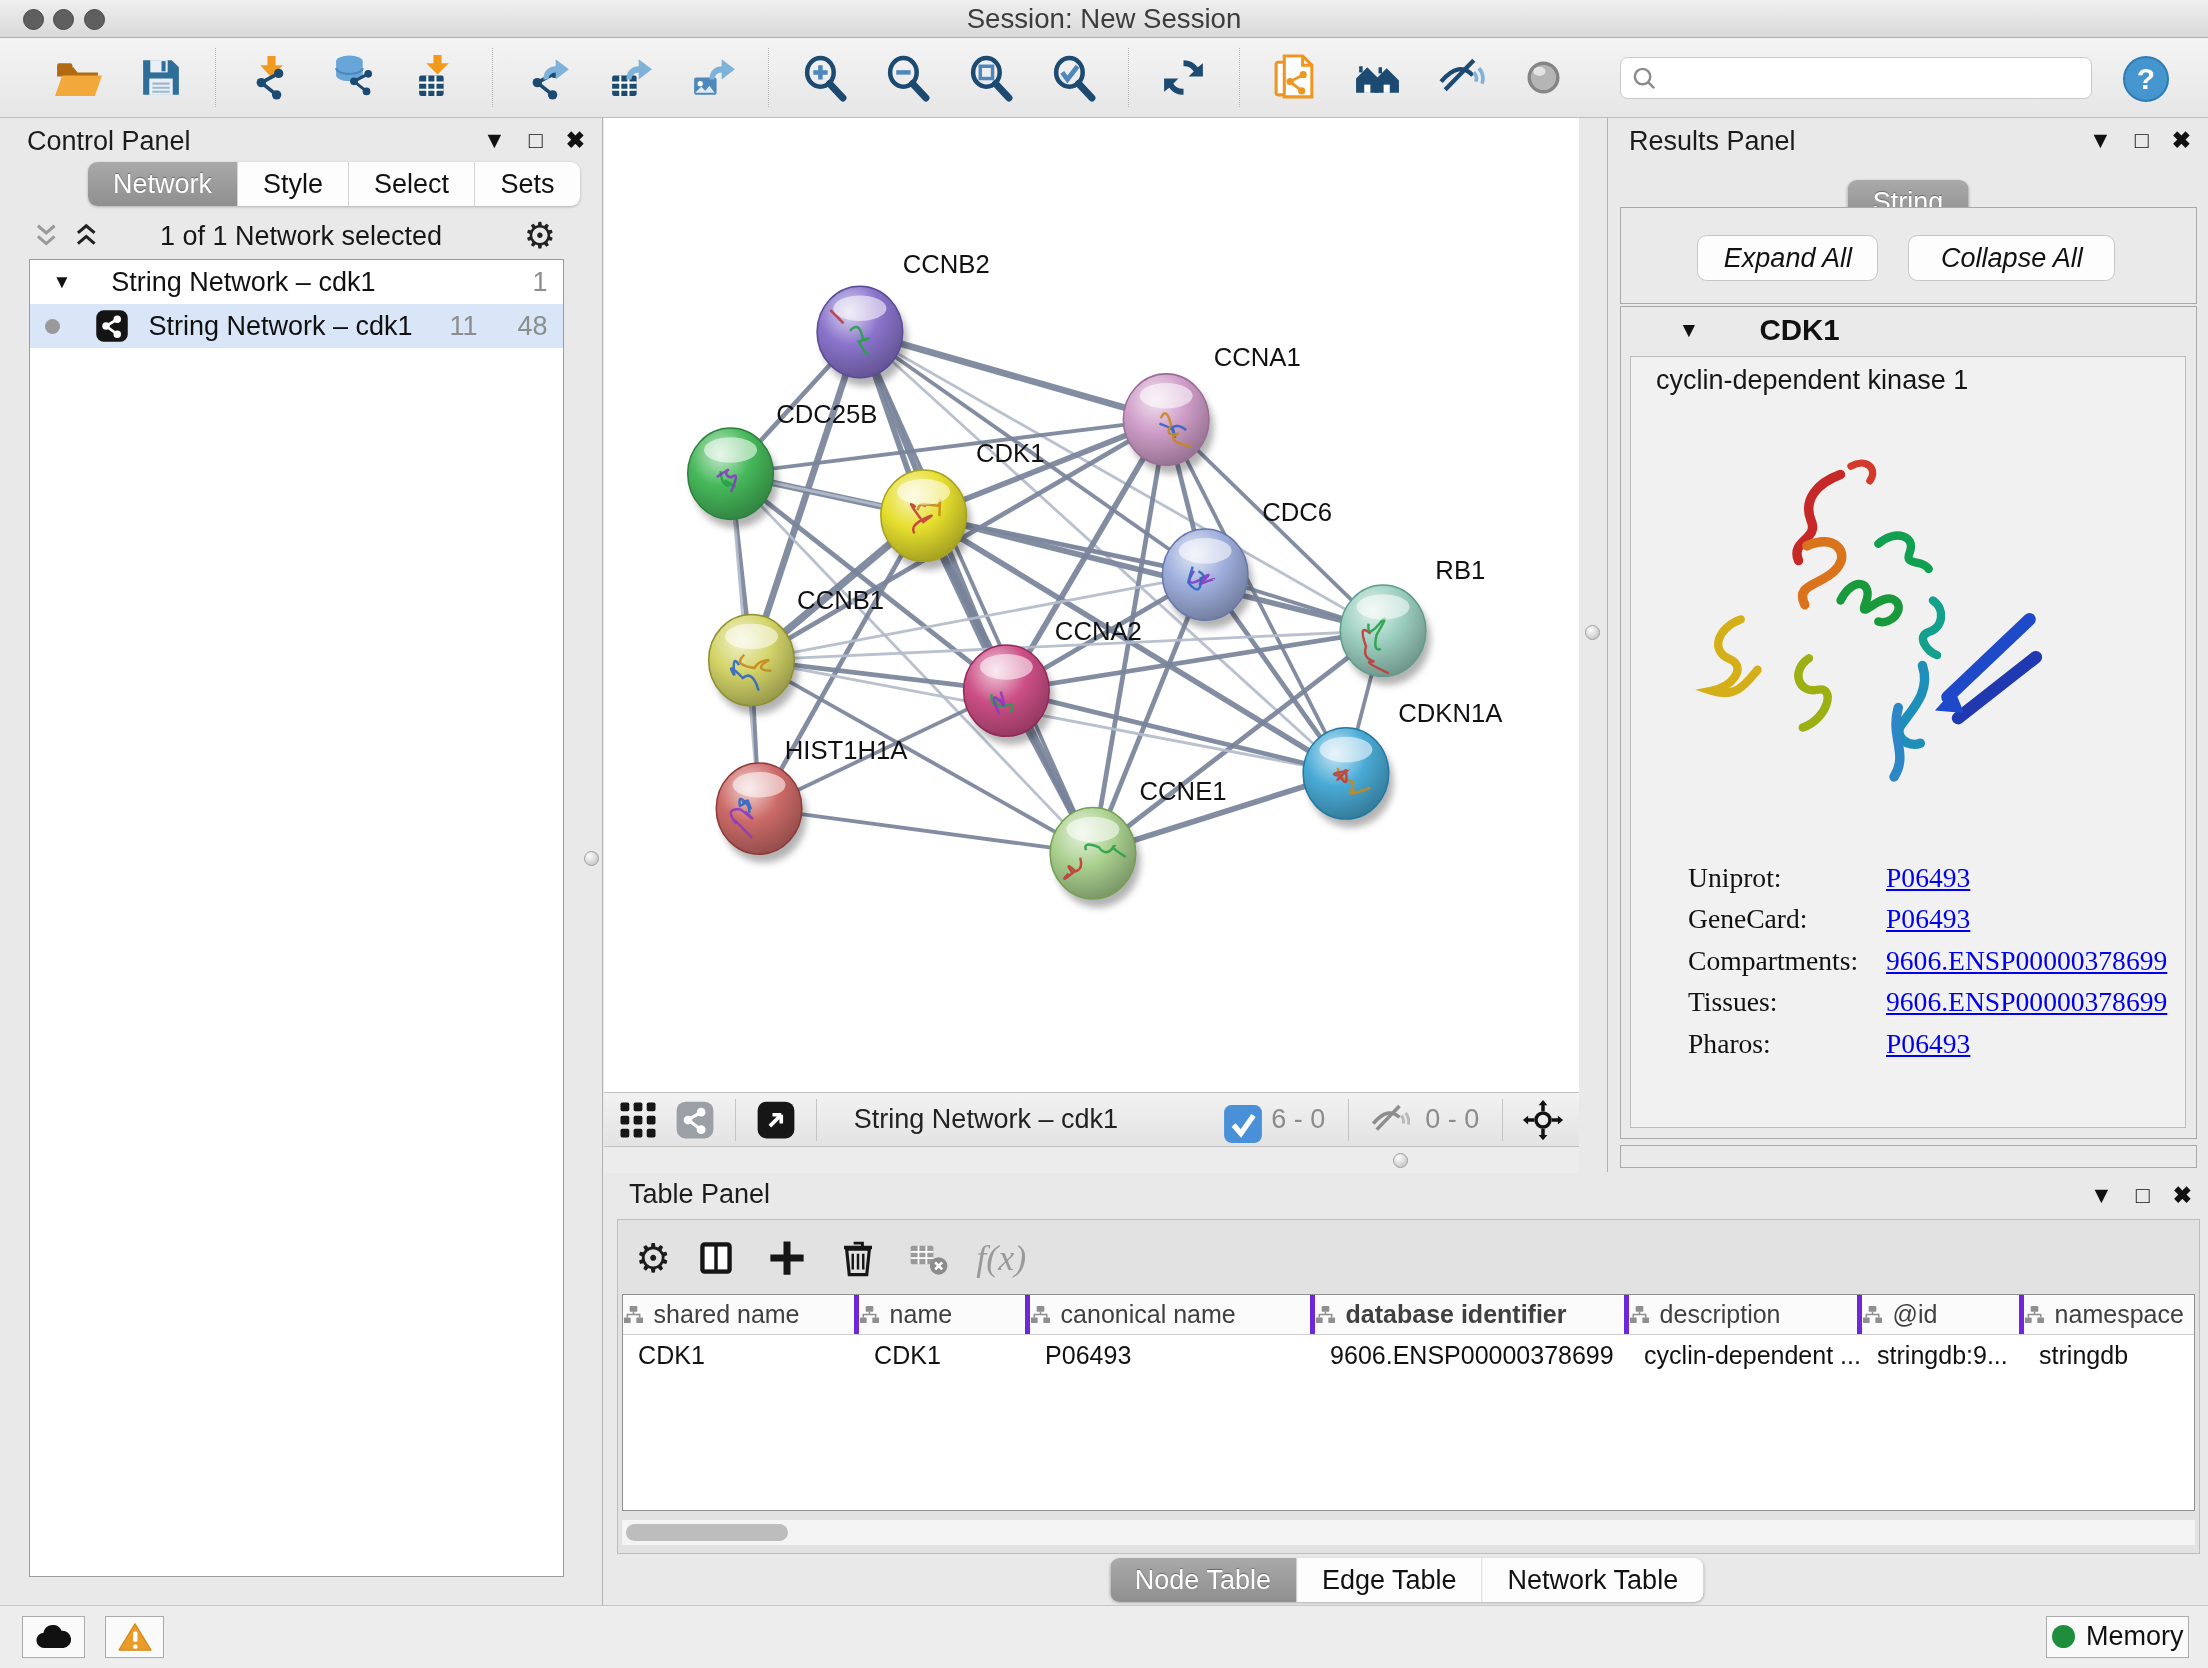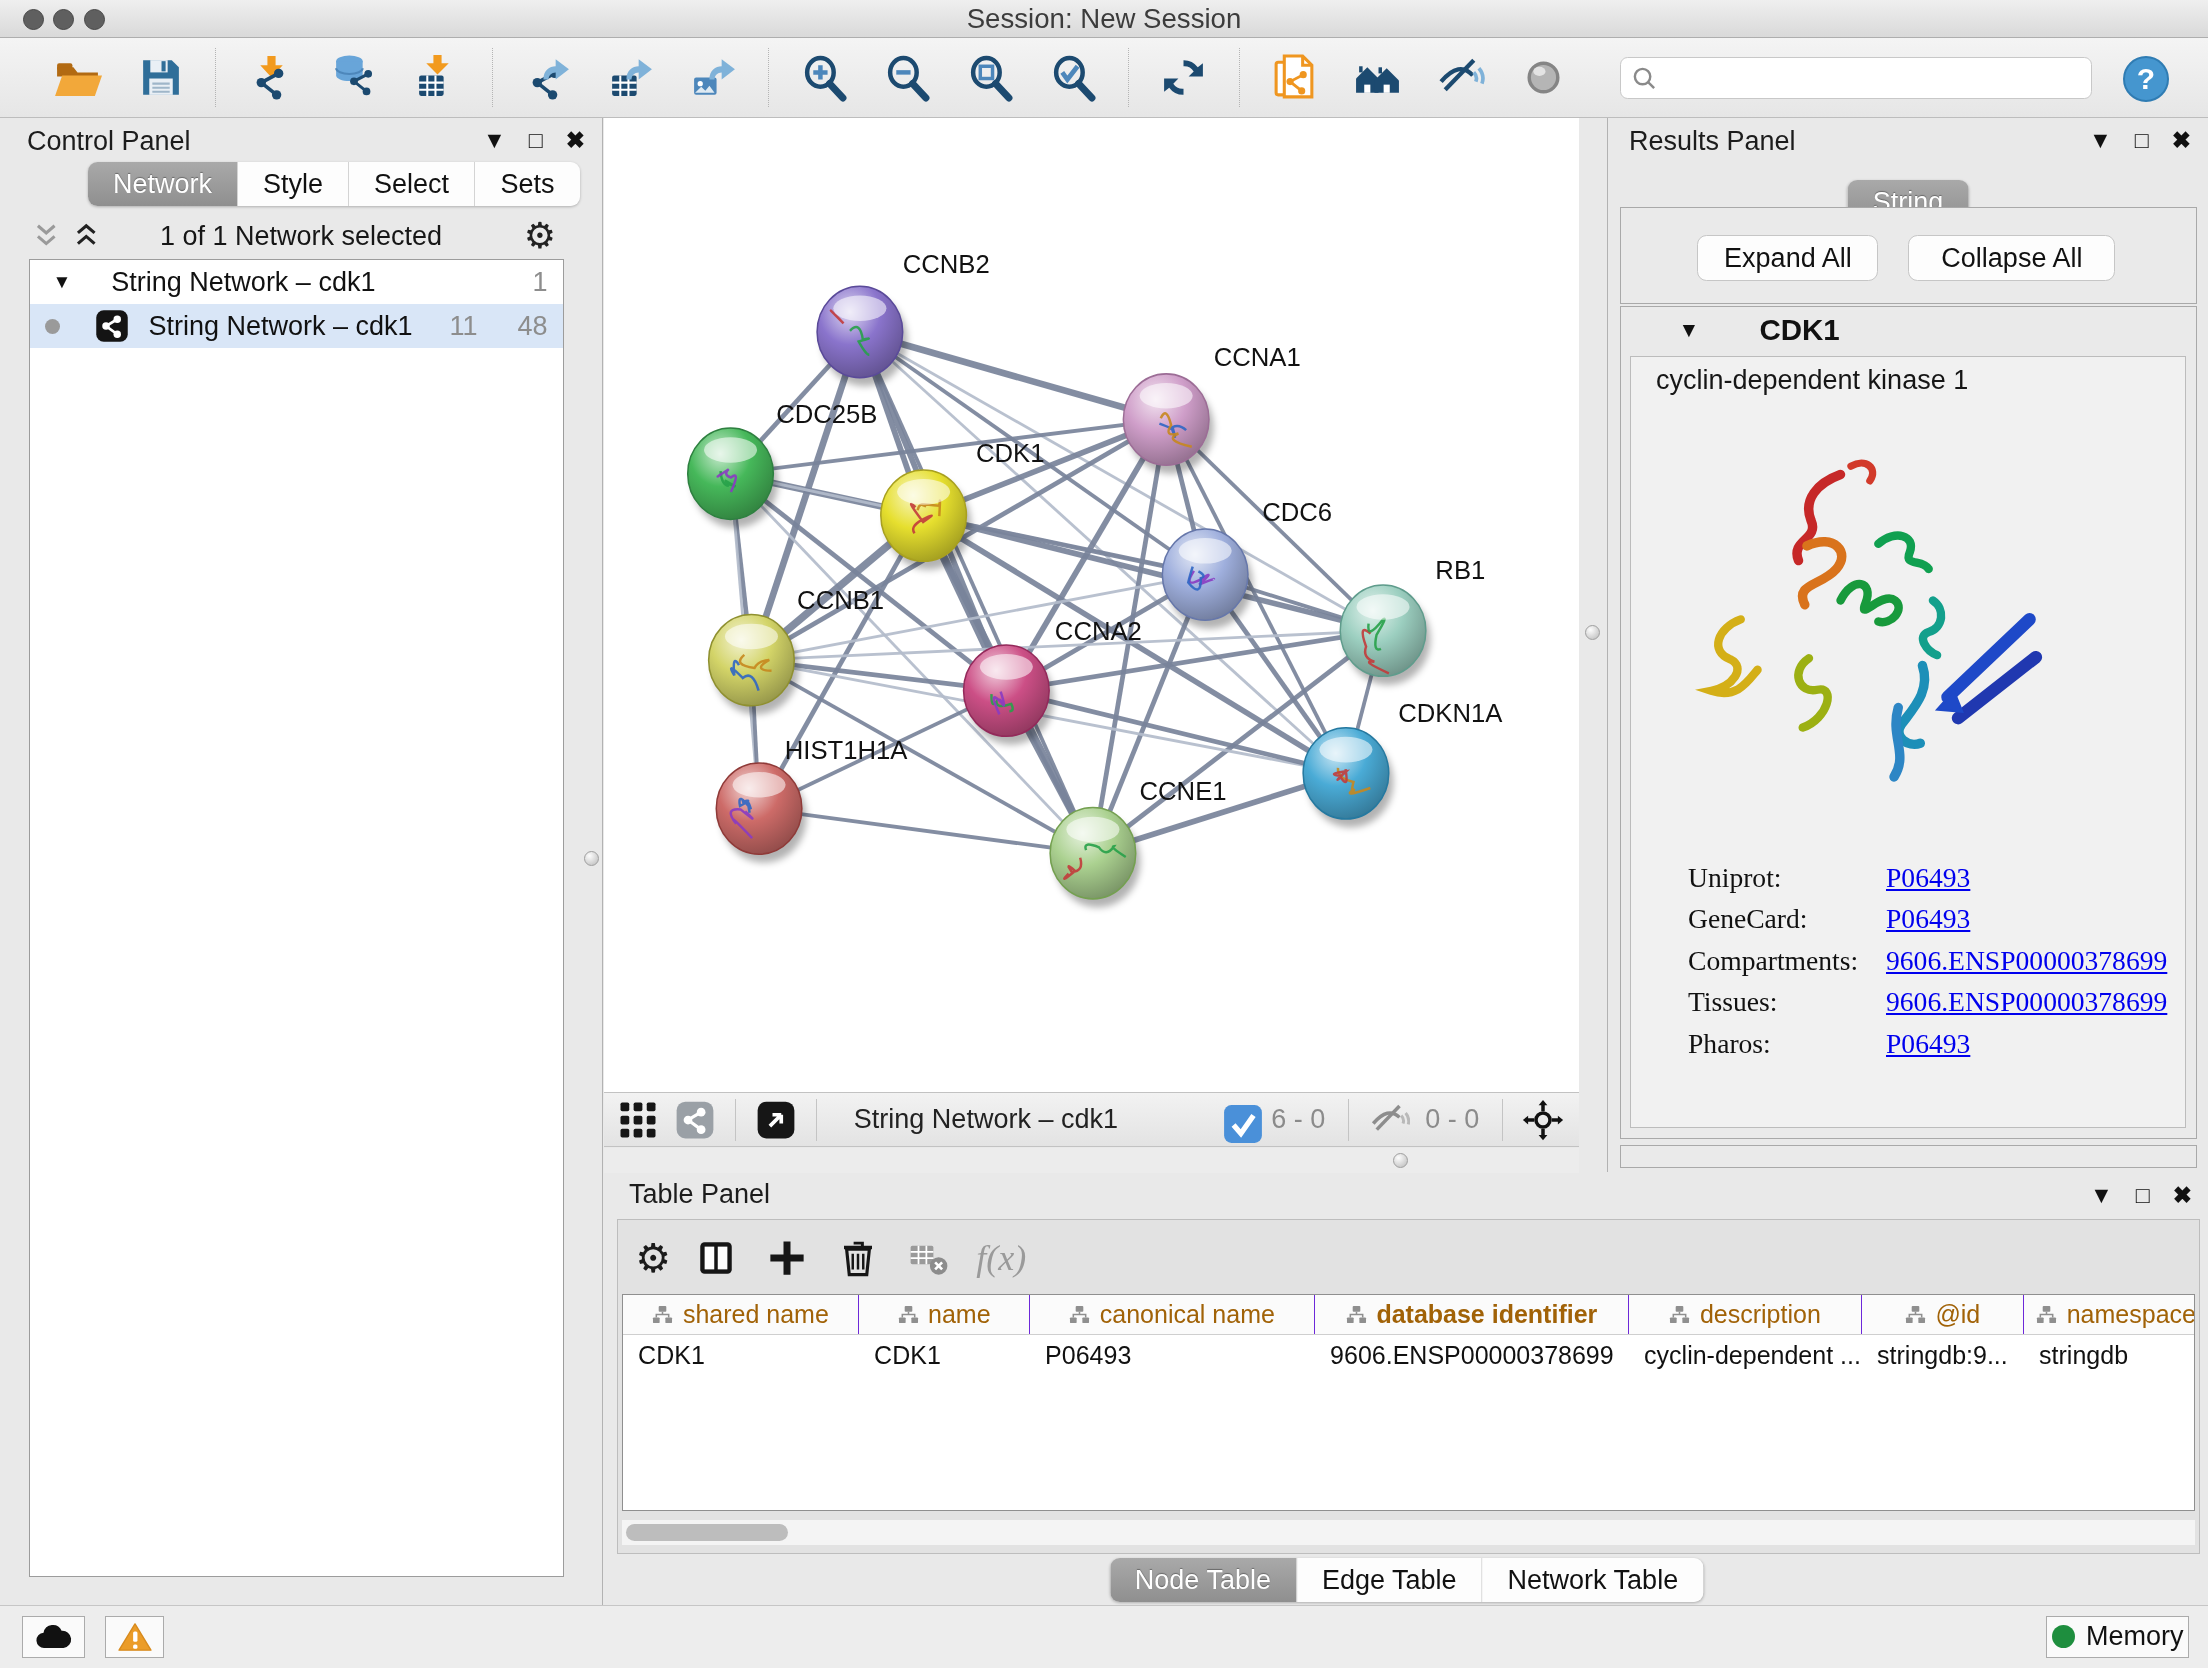--- a/index.html
+++ b/index.html
@@ -76,21 +76,21 @@
 
   
   .results-panel { position:absolute; left:1607px; top:118px; width:601px; height:1054px; background:#e9e9e9;
     border-left:1px solid #b2b2b2; }
   .rp-header { position:absolute; left:0; top:0; width:100%; height:44px; }
   .rp-header .pnl-title { position:absolute; left:21px; top:7.6px; }
   .rp-tab { position:absolute; left:50%; transform:translateX(-50%); top:42px;margin-top:20px; }
   .rp-box1 { position:absolute; left:12.4px; top:89px; width:577px; height:97px;
     background:#eaeaea; border:1.9px solid #a9a9a9; }
   .rp-btn { position:absolute; top:27px; height:46px; background:#fdfdfd; border:1.9px solid #c6c6c6;
-    border-radius:9.5px; font-size:27px; color:#111; display:flex; align-items:center; justify-content:center; }
+    border-radius:9.5px; font-size:27px; color:#111; display:flex; align-items:center; justify-content:center;font-style:italic; }
   .rp-box2 { position:absolute; left:12.4px; top:188px; width:577px; height:833px;
     background:#eaeaea; border:1.9px solid #a9a9a9; }
   .rp-gene-header { position:absolute; left:0; top:0; width:100%; height:48px; }
   .rp-caret { position:absolute; left:57px; top:11.4px; font-size:21px; color:#111; }
   .rp-gene-name { position:absolute; left:138px; top:5.7px; font-size:29.5px; font-weight:bold; color:#111; }
   .rp-inner { position:absolute; left:8.6px; top:49px; width:556px; height:772px;
     background:#f1f1f1; border:1px solid #bcbcbc; overflow:hidden; }
   .rp-desc { position:absolute; left:25px; top:7.6px; font-size:27px; color:#161616; }
   .protein-img { position:absolute; left:52px; top:86px; width:399px; height:399px; }
   .xl { position:absolute; left:0; top:495px; width:100%; font-family:"Liberation Serif", serif; }
@@ -107,22 +107,22 @@
   .tp-body { position:absolute; left:13.3px; top:46px; width:1583px; height:335px;
     background:#e2e2e2; border:1px solid #bdbdbd; }
   .tp-toolbar { position:absolute; left:17px; top:11.4px; height:53px; display:flex; align-items:center; }
   .tp-icon { width:48px; height:48px; margin-right:23px; display:flex; align-items:center; justify-content:center; }
   .tp-icon svg { width:42px; height:42px; }
   .tp-gear { font-size:40px; color:#1b1b1b; margin-right:21px; }
   .tp-fx { font-family:"Liberation Serif", serif; font-style:italic; font-size:36px; color:#9a9a9a;text-align:right; }
   .tbl { position:absolute; left:3.8px; top:74px; width:1573px; height:217px; background:#fff;
     border:1.9px solid #8f8f8f; overflow:hidden; }
   .tbl-head { display:flex; height:40px; border-bottom:1px solid #cfcfcf; background:#fbfbfb; }
-  .tbl-hcell { display:flex; align-items:center; justify-content:center; gap:9.5px;
-    font-size:25px; color:#a16207; border-right:1px solid #6d28d9; overflow:hidden; white-space:nowrap; flex:none; }
+  .tbl-hcell { display:flex; align-items:center; justify-content:flex-start; gap:9.5px;
+    font-size:25px; color:#404040; border-right:5px solid #6d28d9; overflow:hidden; white-space:nowrap; flex:none; }
   .tbl-hcell svg { width:21px; height:20px; flex:none; }
   .tbl-row { display:flex; height:40px; }
   .tbl-cell { font-size:25px; color:#111; padding-left:15px; display:flex; align-items:center;
     overflow:hidden; white-space:nowrap; flex:none; }
   .tp-scroll { position:absolute; left:3.8px; bottom:7.6px; width:1573px; height:25px; background:#f4f4f4; }
   .tp-thumb { position:absolute; left:3.8px; top:3.8px; width:162px; height:17px; border-radius:8.6px; background:#bdbdbd; }
   .tp-tabs { position:absolute; left:50%; transform:translateX(-50%); bottom:3.8px; }
 
   
   .statusbar { position:absolute; left:0; top:1605px; width:2208px; height:63px;

